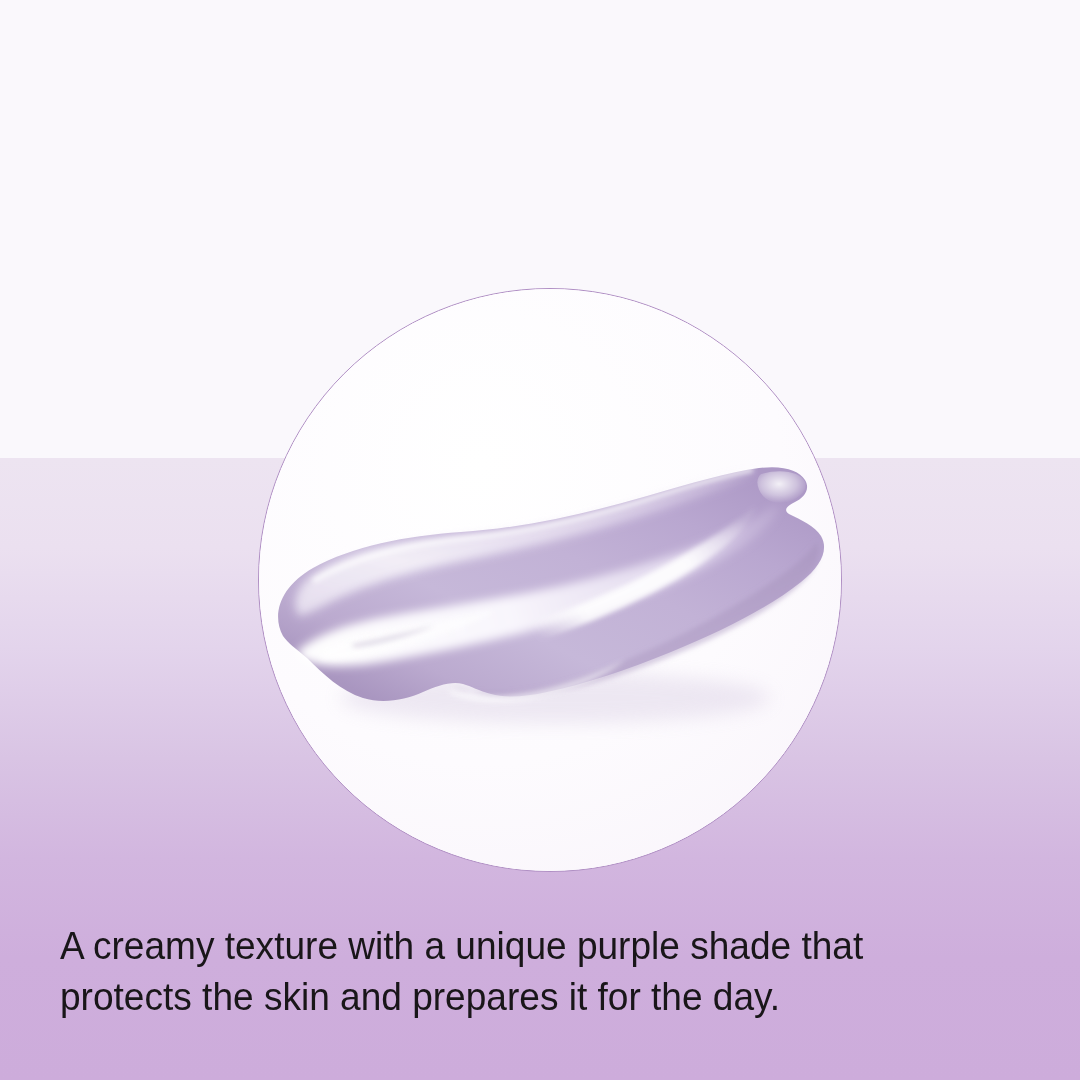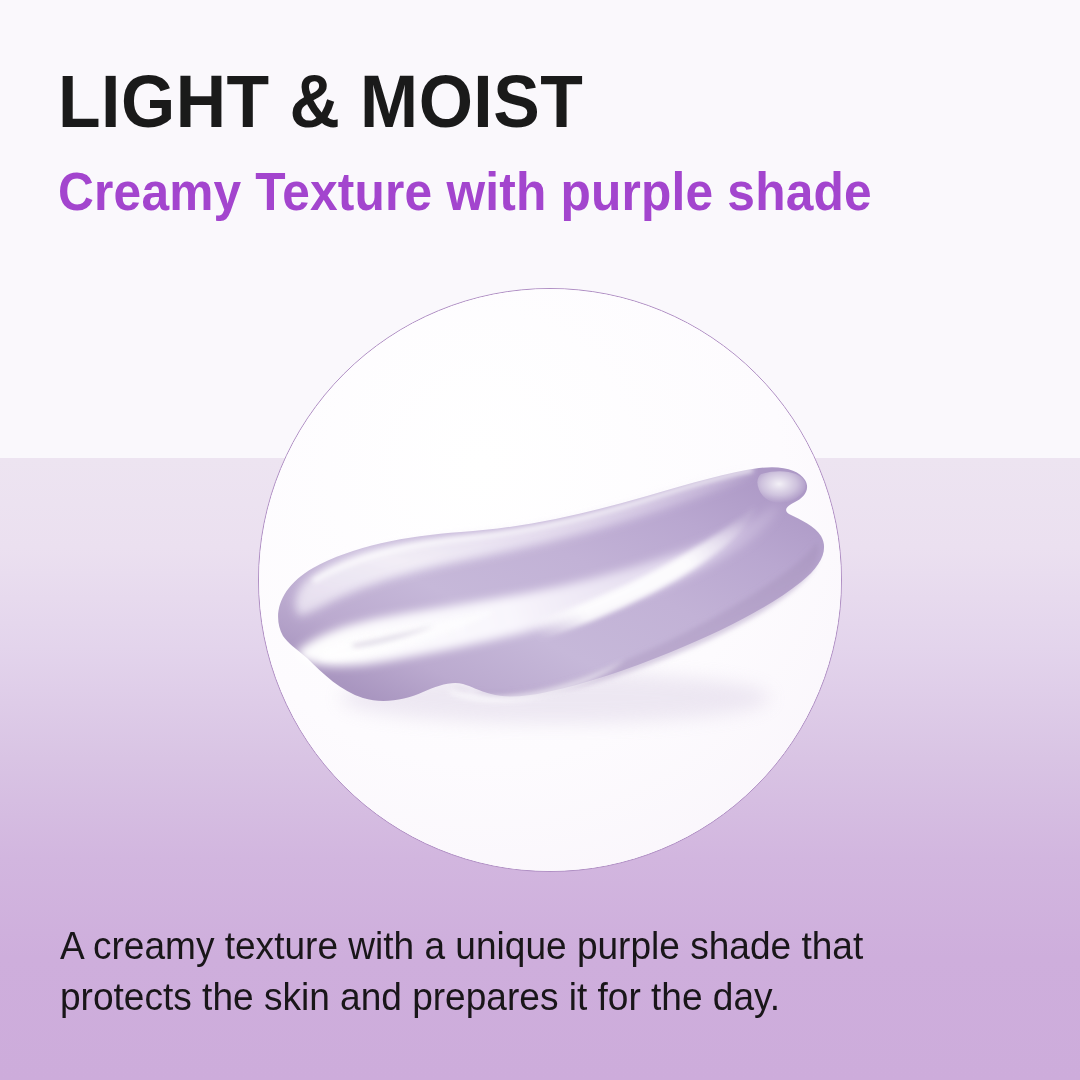--- a/index.html
+++ b/index.html
@@ -127,24 +127,20 @@
   }
 </style>
 </head>
 <body>
 
 <div class="canvas">
 
   <div class="bg-top"></div>
   <div class="bg-bottom"></div>
 
-  <div class="header">
-    <h1 class="headline">LIGHT &amp; MOIST</h1>
-    <h2 class="subhead">Creamy Texture with purple shade</h2>
-  </div>
 
   <div class="circle-plate">
     <div class="circle-inner-sheen"></div>
   </div>
 
   <div class="swatch-wrap">
     <svg viewBox="0 0 600 320" xmlns="http://www.w3.org/2000/svg">
       <defs>
         <linearGradient id="gBody" x1="0.05" y1="0.85" x2="0.92" y2="0.08">
           <stop offset="0%" stop-color="#A996C0"></stop>

